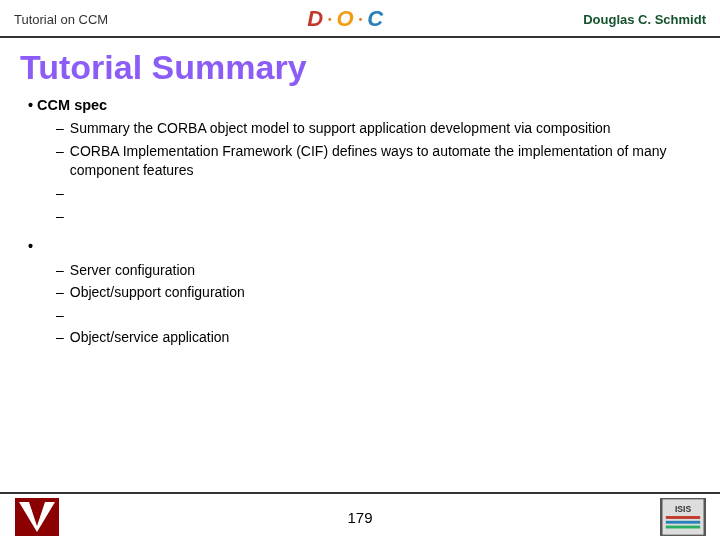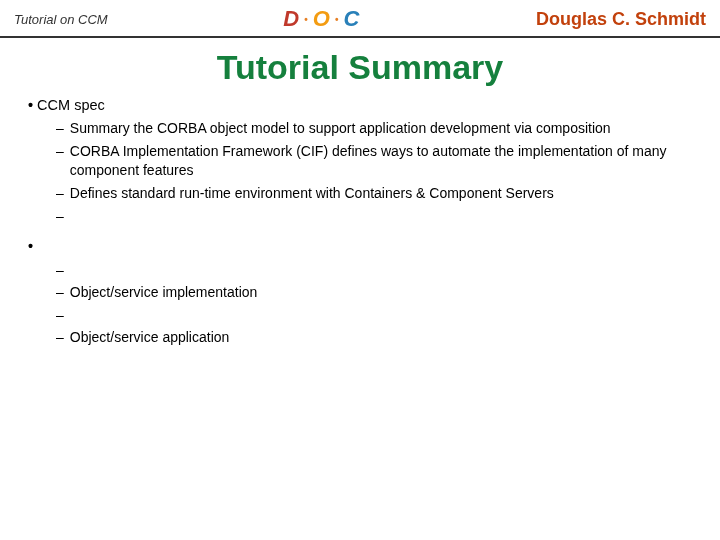--- a/index.html
+++ b/index.html
@@ -25,21 +25,20 @@
       display: flex;
       justify-content: space-between;
       align-items: center;
       padding: 6px 14px 4px 14px;
       border-bottom: 2px solid #333;
     }
 
     .header-left {
       font-size: 13px;
       color: #333;
-      font-style: italic;
     }
 
     .header-center {
       display: flex;
       align-items: center;
       gap: 3px;
     }
 
     
     .doc-logo {
@@ -50,37 +49,36 @@
       letter-spacing: 1px;
     }
 
     .doc-logo .d { color: #c0392b; font-style: italic; }
     .doc-logo .dot1 { color: #e67e22; font-size: 10px; margin: 0 1px; }
     .doc-logo .o { color: #f39c12; font-style: italic; }
     .doc-logo .dot2 { color: #e67e22; font-size: 10px; margin: 0 1px; }
     .doc-logo .c { color: #2980b9; font-style: italic; }
 
     .header-right {
-      font-size: 18px;
-      color: #c2410c;
+      font-size: 13px;
+      color: #14532d;
       font-weight: bold;
     }
 
     
     .title-row {
       display: flex;
       align-items: center;
       padding: 10px 20px 6px 20px;
     }
 
     .slide-title {
       font-size: 34px;
       font-weight: bold;
-      color: #15803d;
-      text-align: center;
+      color: #8b5cf6;
       flex: 1;
     }
 
     
     .content {
       padding: 2px 28px 0 28px;
     }
 
     .section {
       margin-bottom: 10px;
@@ -99,21 +97,21 @@
       font-weight: bold;
       margin-right: 4px;
       flex-shrink: 0;
     }
 
     .section-text {
       line-height: 1.4;
     }
 
     .section-text strong {
-      font-weight: normal;
+      font-weight: bold;
     }
 
     .sub-items {
       margin-left: 28px;
       margin-top: 2px;
     }
 
     .sub-item {
       display: flex;
       align-items: flex-start;
@@ -203,46 +201,66 @@
         <div class="sub-item">
           <span class="sub-dash">–</span>
           <span>Summary the CORBA object model to support application development via composition</span>
         </div>
         <div class="sub-item">
           <span class="sub-dash">–</span>
           <span>CORBA Implementation Framework (CIF) defines ways to automate the implementation of many component features</span>
         </div>
         <div class="sub-item">
           <span class="sub-dash">–</span>
-          <span>Defines standard run-time environment with Containers &amp; Component Servers</span>
         </div>
         <div class="sub-item">
           <span class="sub-dash">–</span>
         </div>
       </div>
     </div>
 
     <div class="section">
       <div class="section-header">
         <span class="section-bullet">•</span>
       </div>
       <div class="sub-items">
         <div class="sub-item">
           <span class="sub-dash">–</span>
-        </div>
-        <div class="sub-item">
-          <span class="sub-dash">–</span>
-          <span>Object/service implementation</span>
+          <span>Server configuration</span>
+        </div>
+        <div class="sub-item">
+          <span class="sub-dash">–</span>
+          <span>Object/support configuration</span>
         </div>
         <div class="sub-item">
           <span class="sub-dash">–</span>
         </div>
         <div class="sub-item">
           <span class="sub-dash">–</span>
           <span>Object/service application</span>
         </div>
       </div>
     </div>
 
   </div>
 
+  <div class="footer">
+    <div class="footer-logo-left">
+      <svg width="44" height="38" viewBox="0 0 44 38">
+        <rect x="0" y="0" width="44" height="38" fill="#8B0000"></rect>
+        <polygon points="4,4 14,4 22,28 30,4 40,4 22,34" fill="white"></polygon>
+      </svg>
+    </div>
+
+    <span class="footer-page">179</span>
+
+    <div class="isis-logo">
+      <svg width="44" height="38" viewBox="0 0 44 38">
+        <rect x="0" y="0" width="44" height="38" fill="#ddd" stroke="#555" stroke-width="1"></rect>
+        <text x="22" y="14" text-anchor="middle" font-size="9" font-weight="bold" fill="#333">ISIS</text>
+        <rect x="4" y="18" width="36" height="3" fill="#c0392b"></rect>
+        <rect x="4" y="23" width="36" height="3" fill="#2980b9"></rect>
+        <rect x="4" y="28" width="36" height="3" fill="#27ae60"></rect>
+      </svg>
+    </div>
+  </div>
 
 </div>
 
 </body></html>

